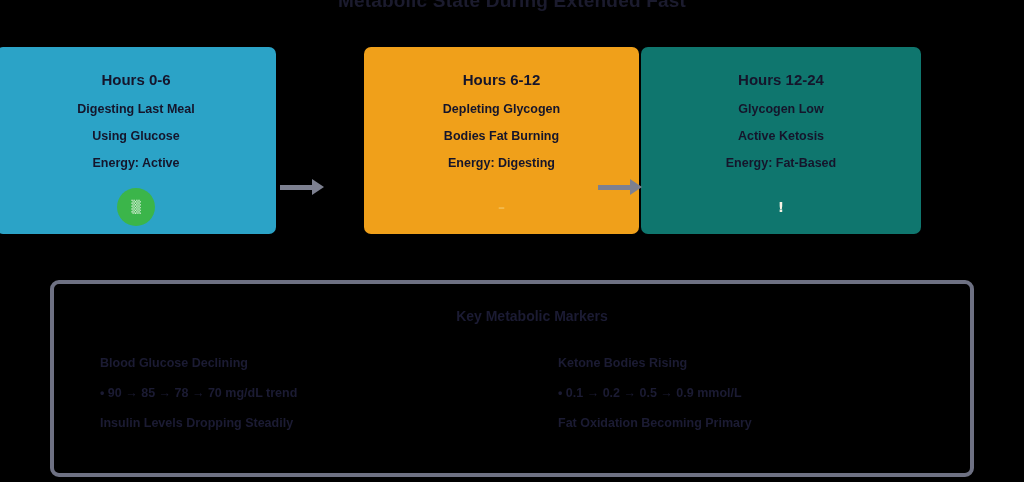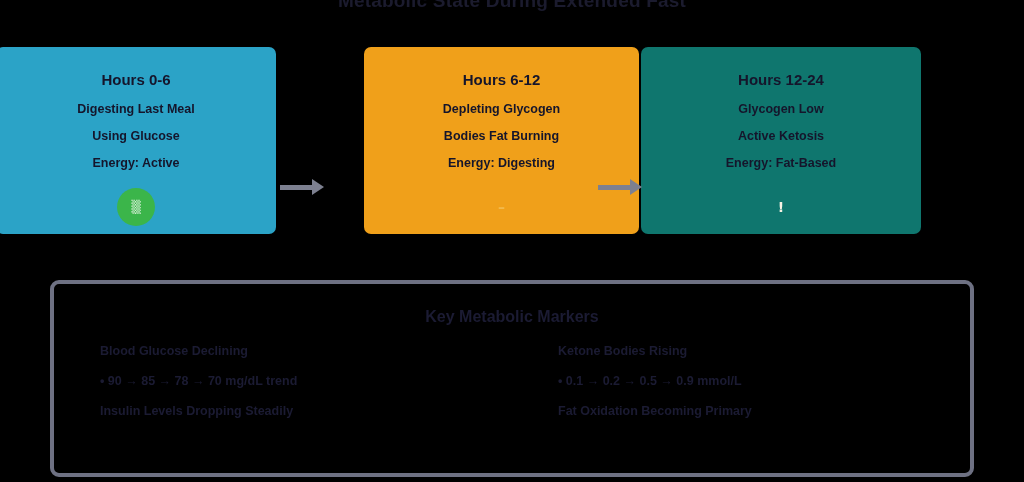--- a/index.html
+++ b/index.html
@@ -135,28 +135,29 @@
     border: 4px solid #6E7183;
     border-radius: 9px;
     background: #000000;
   }
   .info-title {
     position: absolute;
     top: 24px;
     left: 0;
     width: 100%;
     text-align: center;
-    font-size: 16px;
+    font-size: 14px;
     font-weight: bold;
     color: #1b1b33;
     white-space: nowrap;
+    padding-left: 20px;
   }
   .info-cols {
     position: absolute;
-    top: 60px;
+    top: 72px;
     left: 0;
     width: 100%;
     display: flex;
   }
   .info-col {
     width: 50%;
     box-sizing: border-box;
     padding-left: 46px;
   }
   .info-col-heading {

